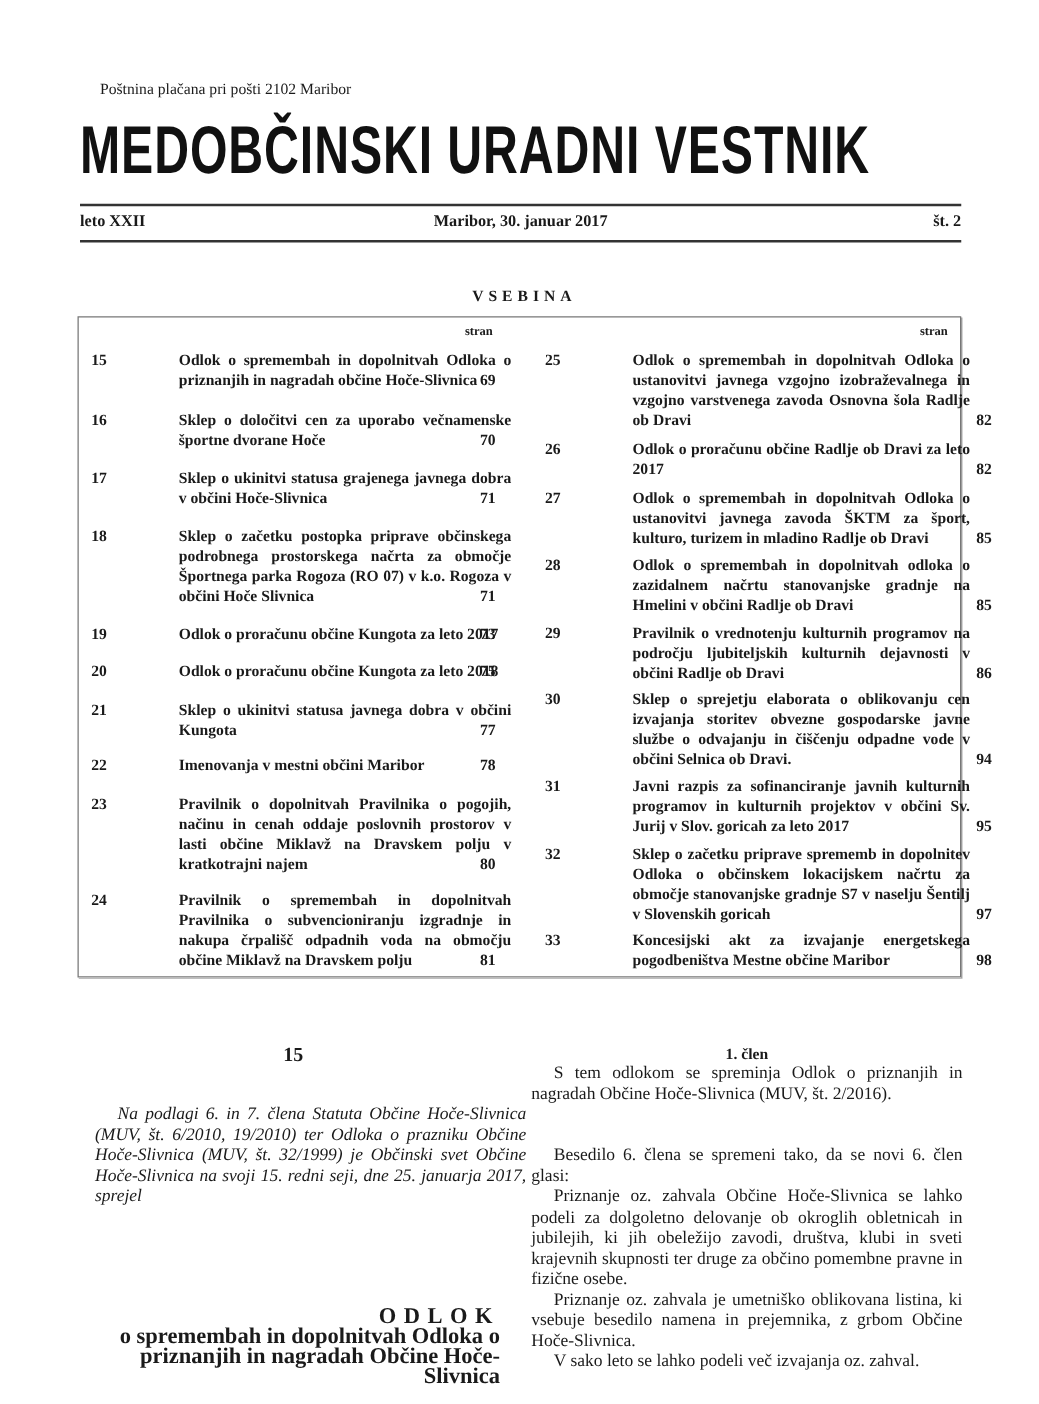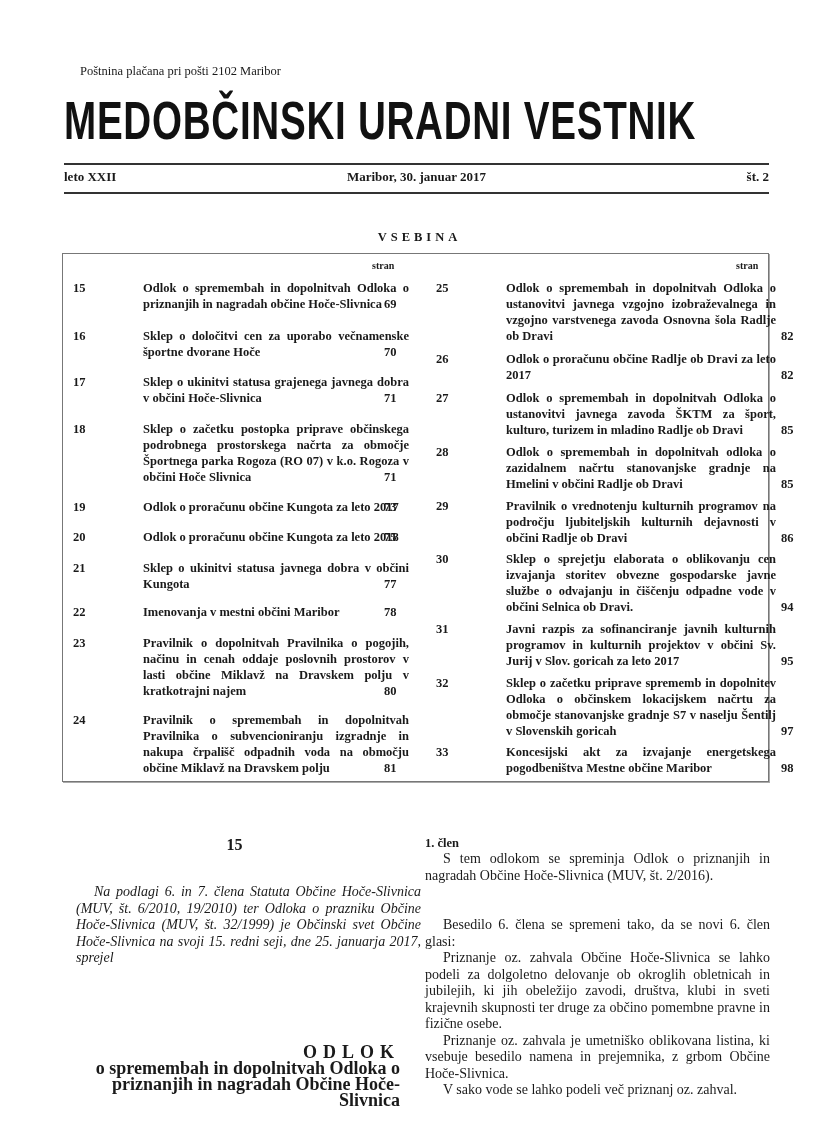--- a/index.html
+++ b/index.html
@@ -24,21 +24,21 @@
   .entry .num { position: absolute; left: 0; top: 0; }
   .entry .txt { position: absolute; left: 35px; width: 266px; text-align: justify; text-align-last: left; margin-left: 35px; }
   .entry .pg { position: absolute; left: 311px; }
   .entry.r .txt { width: 270px; }
   .entry.r .pg { left: 309px; margin-left: 36px; }
   .sec-num { left: 62px; width: 345px; top: 836px; text-align: center; font-weight: bold; font-size: 16px; }
   .para { font-size: 14px; line-height: 16.5px; text-align: justify; }
   .para p { margin: 0; text-indent: 18px; }
   .odlok-title { left: 70px; width: 330px; top: 1044px; text-align: right; font-weight: bold; font-size: 18px; line-height: 16px; }
   .odlok-title .big { letter-spacing: 6px; padding-left: 6px; }
-  .clen { font-weight: bold; text-align: left; font-size: 12.5px; }
+  .clen { font-weight: bold; text-align: center; font-size: 12.5px; }
 </style>
 </head>
 <body>
 
 <div class="abs postnina">Poštnina plačana pri pošti 2102 Maribor</div>
 
 <div class="abs masthead">
   <span>MEDOBČINSKI URADNI VESTNIK</span>
 </div>
 
@@ -170,15 +170,15 @@
   <div class="para">
       <p>S tem odlokom se spreminja Odlok o priznanjih in nagradah Občine Hoče-Slivnica (MUV, št. 2/2016).</p>
     </div>
 </div>
 
 <div class="abs" style="left:425px; top:917px; width:345px;">
   <div class="para">
     <p>Besedilo 6. člena se spremeni tako, da se novi 6. člen glasi:</p>
     <p>Priznanje oz. zahvala Občine Hoče-Slivnica se lahko podeli za dolgoletno delovanje ob okroglih obletnicah in jubilejih, ki jih obeležijo zavodi, društva, klubi in sveti krajevnih skupnosti ter druge za občino pomembne pravne in fizične osebe.</p>
     <p>Priznanje oz. zahvala je umetniško oblikovana listina, ki vsebuje besedilo namena in prejemnika, z grbom Občine Hoče-Slivnica.</p>
-    <p>V sako vode se lahko podeli več priznanj oz. zahval.</p>
+    <p>V sako leto se lahko podeli več izvajanja oz. zahval.</p>
   </div>
 </div>
 
 </body></html>

